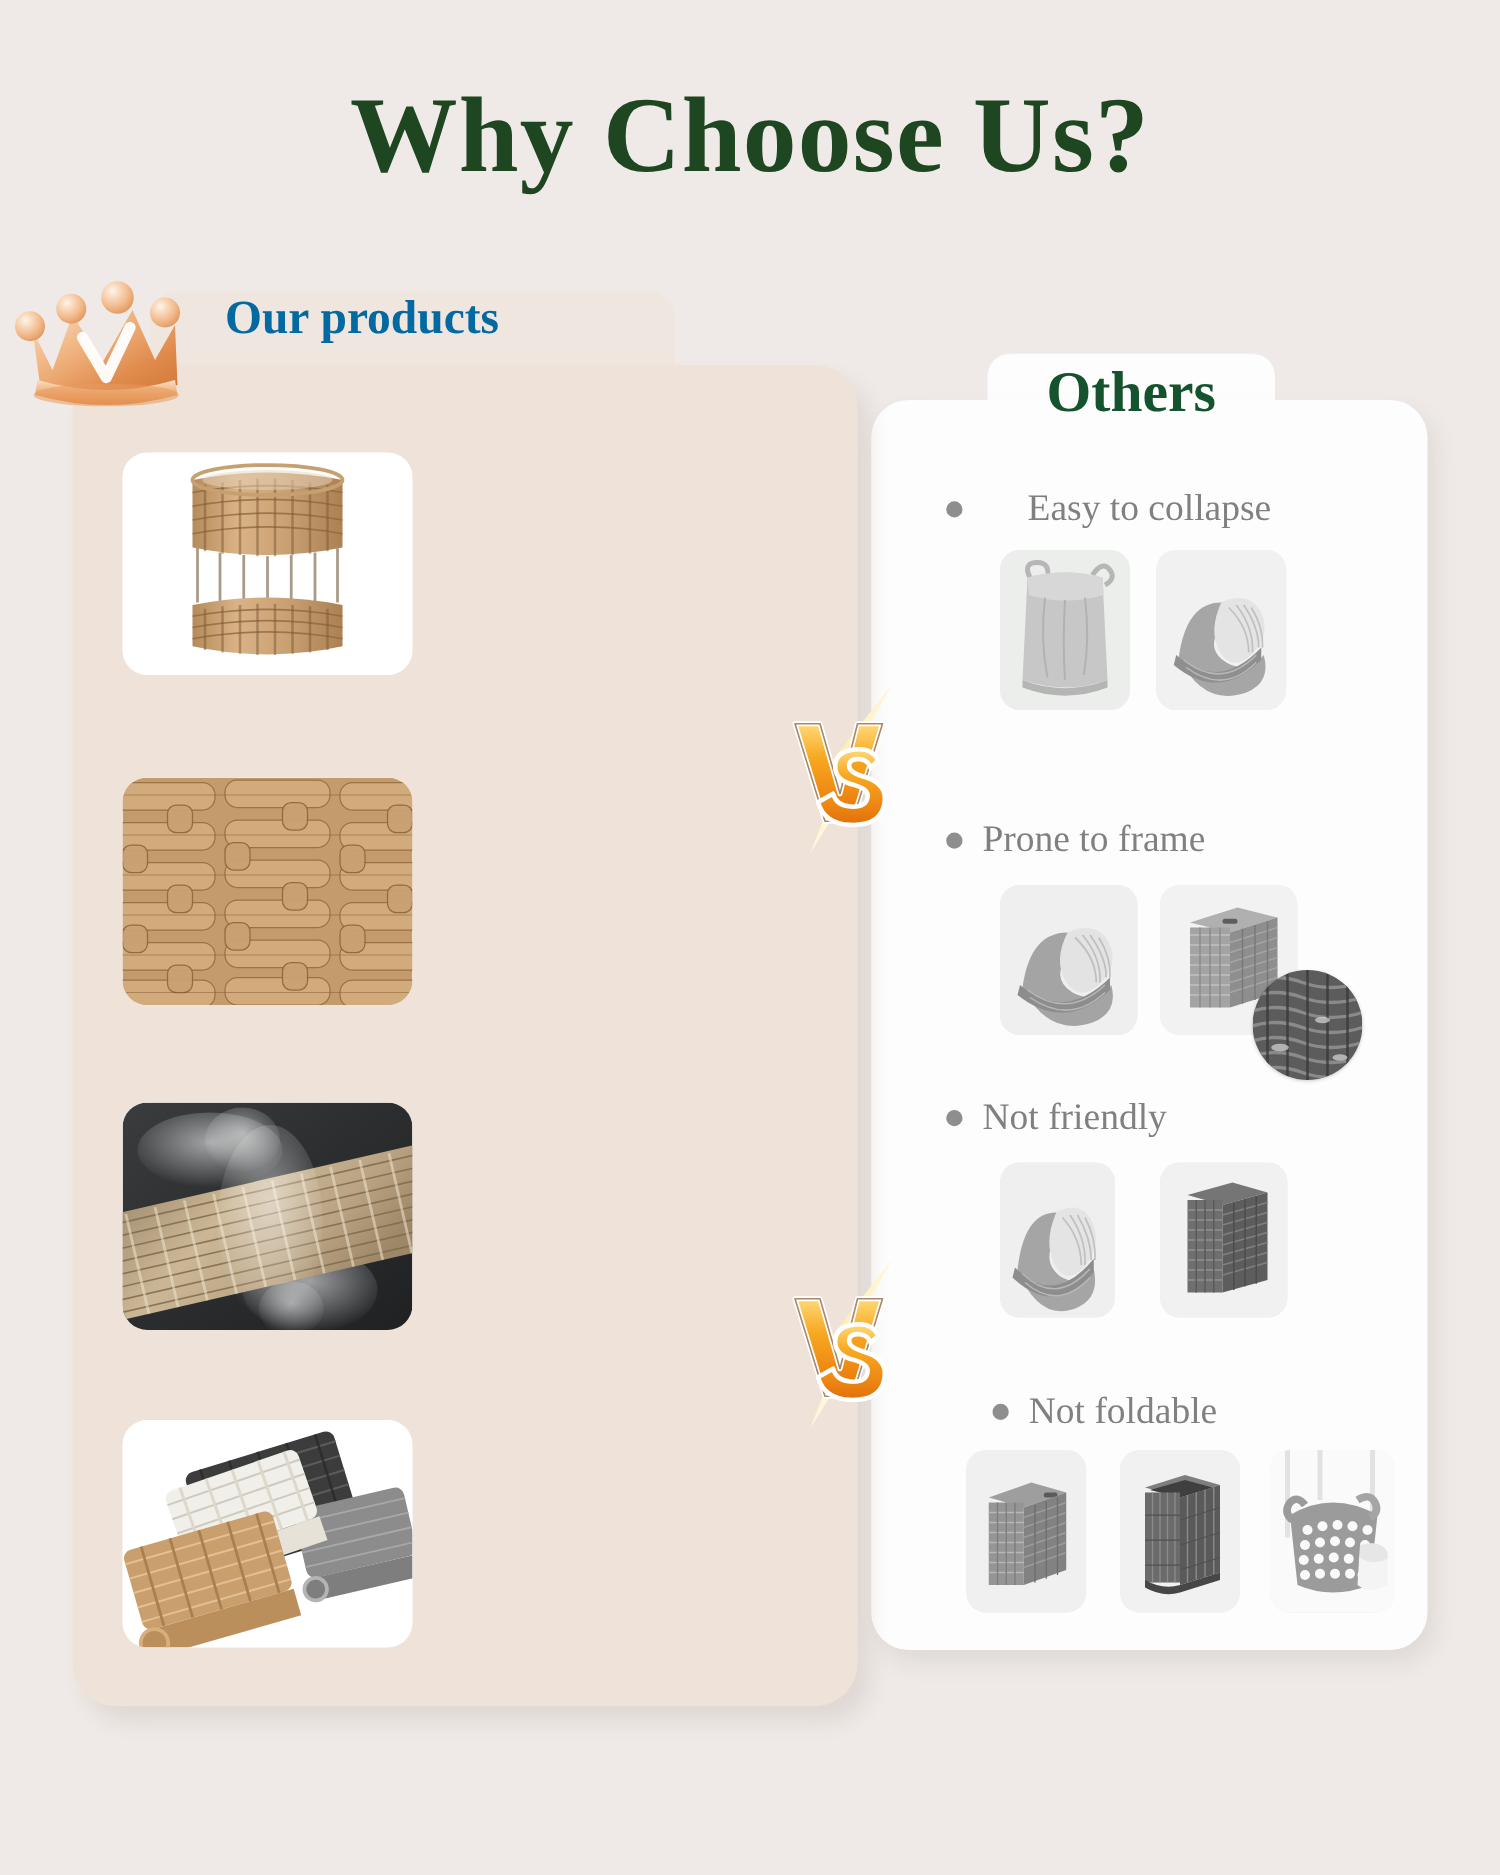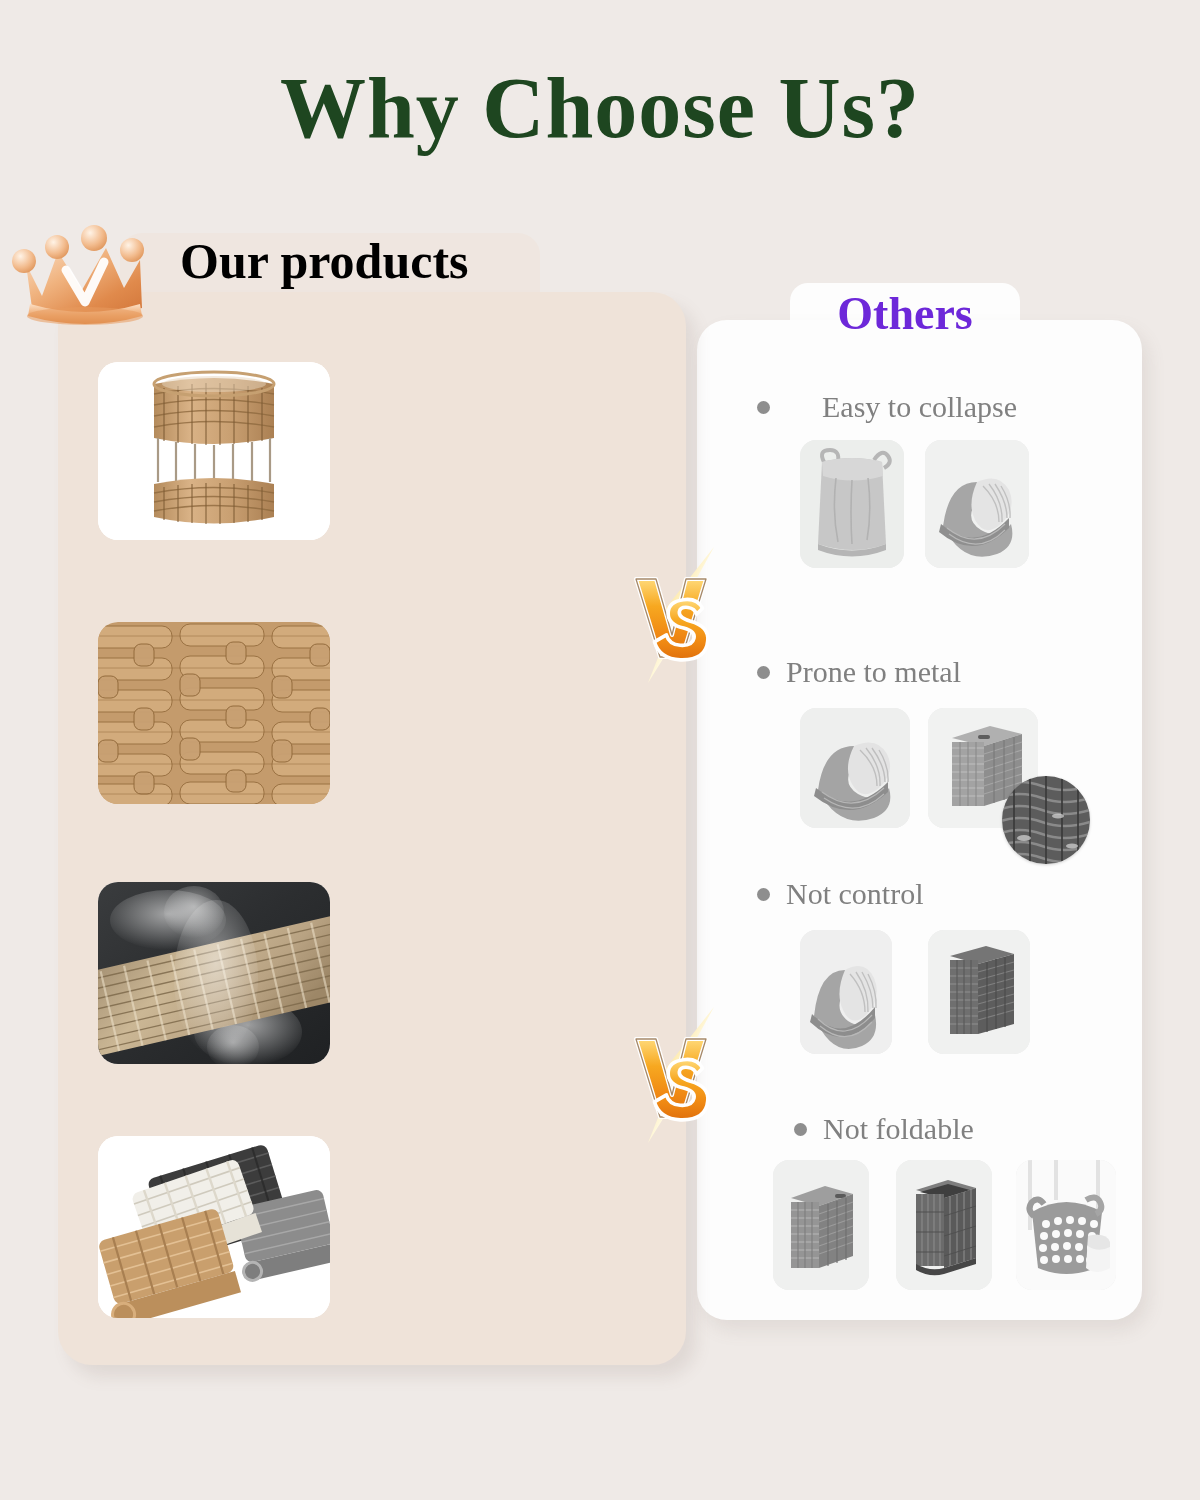--- a/index.html
+++ b/index.html
@@ -41,23 +41,23 @@
     left: 120px; top: 233px;
     width: 420px; height: 76px;
     background: #efe6e0;
     border-radius: 22px 22px 0 0;
     z-index: 2;
   }
   .left-tab-label {
     position: absolute;
     left: 180px; top: 232px;
     font-family: "Liberation Serif", serif;
-    font-size: 50px;
+    font-size: 38px;
     font-weight: 700;
-    color: #000000;
+    color: #0369a1;
     z-index: 6;
     white-space: nowrap;
   }
 
   
   .crown {
     position: absolute;
     left: 6px; top: 212px;
     width: 158px; height: 122px;
     z-index: 7;
@@ -82,21 +82,21 @@
     z-index: 1;
   }
   .right-tab-label {
     position: absolute;
     left: 790px; top: 287px;
     width: 230px;
     text-align: center;
     font-family: "Liberation Serif", serif;
     font-size: 46px;
     font-weight: 700;
-    color: #6d28d9;
+    color: #14532d;
     z-index: 4;
     white-space: nowrap;
   }
   .left-thumb {
     position: absolute;
     border-radius: 20px;
     overflow: hidden;
     background: #ffffff;
   }
   .left-bullets {
@@ -556,21 +556,21 @@
       <path d="M16 84 q34 30 68 -6 l0 10 q-34 34 -70 4 z" fill="#8f8f8f"></path>
       <g stroke="#b8b8b8" stroke-width="1.2">
         <path d="M22 88 q30 24 58 -4" fill="none"></path>
         <path d="M24 94 q30 22 56 -4" fill="none"></path>
       </g>
     </svg>
   </div>
 
   <div class="right-head" style="left:757px; top:655px;">
     <span class="rh-dot"></span>
-    <span class="rh-text">Prone to metal</span>
+    <span class="rh-text">Prone to frame</span>
   </div>
   <div class="right-thumb" style="left:800px; top:708px; width:110px; height:120px;">
     <svg viewBox="0 0 110 120" width="110" height="120">
       <rect width="110" height="120" fill="#eeefee"></rect>
       <path d="M18 82 q6 -44 36 -44 q17 0 19 18 q-13 -8 -21 4 q-10 16 6 26 q19 10 31 -6
                q6 22 -15 30 q-35 12 -56 -28 z" fill="#a4a4a4"></path>
       <path d="M54 38 q23 -10 33 8 q9 18 -8 34 q-17 14 -27 -4 q-9 -16 2 -38 z" fill="#e3e3e3"></path>
       <g stroke="#bfbfbf" stroke-width="1.4">
         <path d="M60 42 q17 16 17 36" fill="none"></path>
         <path d="M66 40 q15 18 14 38" fill="none"></path>
@@ -646,21 +646,21 @@
       <g fill="#d8d8d8" opacity="0.7">
         <ellipse cx="22" cy="62" rx="7" ry="3"></ellipse>
         <ellipse cx="56" cy="40" rx="6" ry="2.6"></ellipse>
         <ellipse cx="70" cy="70" rx="6" ry="2.6"></ellipse>
       </g>
     </svg>
   </div>
 
   <div class="right-head" style="left:757px; top:877px;">
     <span class="rh-dot"></span>
-    <span class="rh-text">Not control</span>
+    <span class="rh-text">Not friendly</span>
   </div>
   <div class="right-thumb" style="left:800px; top:930px; width:92px; height:124px;">
     <svg viewBox="0 0 92 124" width="92" height="124">
       <rect width="92" height="124" fill="#efefef"></rect>
       <path d="M14 86 q5 -46 31 -46 q15 0 16 19 q-11 -9 -18 4 q-9 17 5 28 q16 10 27 -6
                q5 23 -13 31 q-30 13 -48 -30 z" fill="#a5a5a5"></path>
       <path d="M45 40 q20 -11 29 8 q8 19 -7 36 q-15 15 -24 -4 q-8 -17 2 -40 z" fill="#e4e4e4"></path>
       <g stroke="#c0c0c0" stroke-width="1.4">
         <path d="M50 44 q15 17 15 38" fill="none"></path>
         <path d="M56 42 q13 19 12 40" fill="none"></path>

